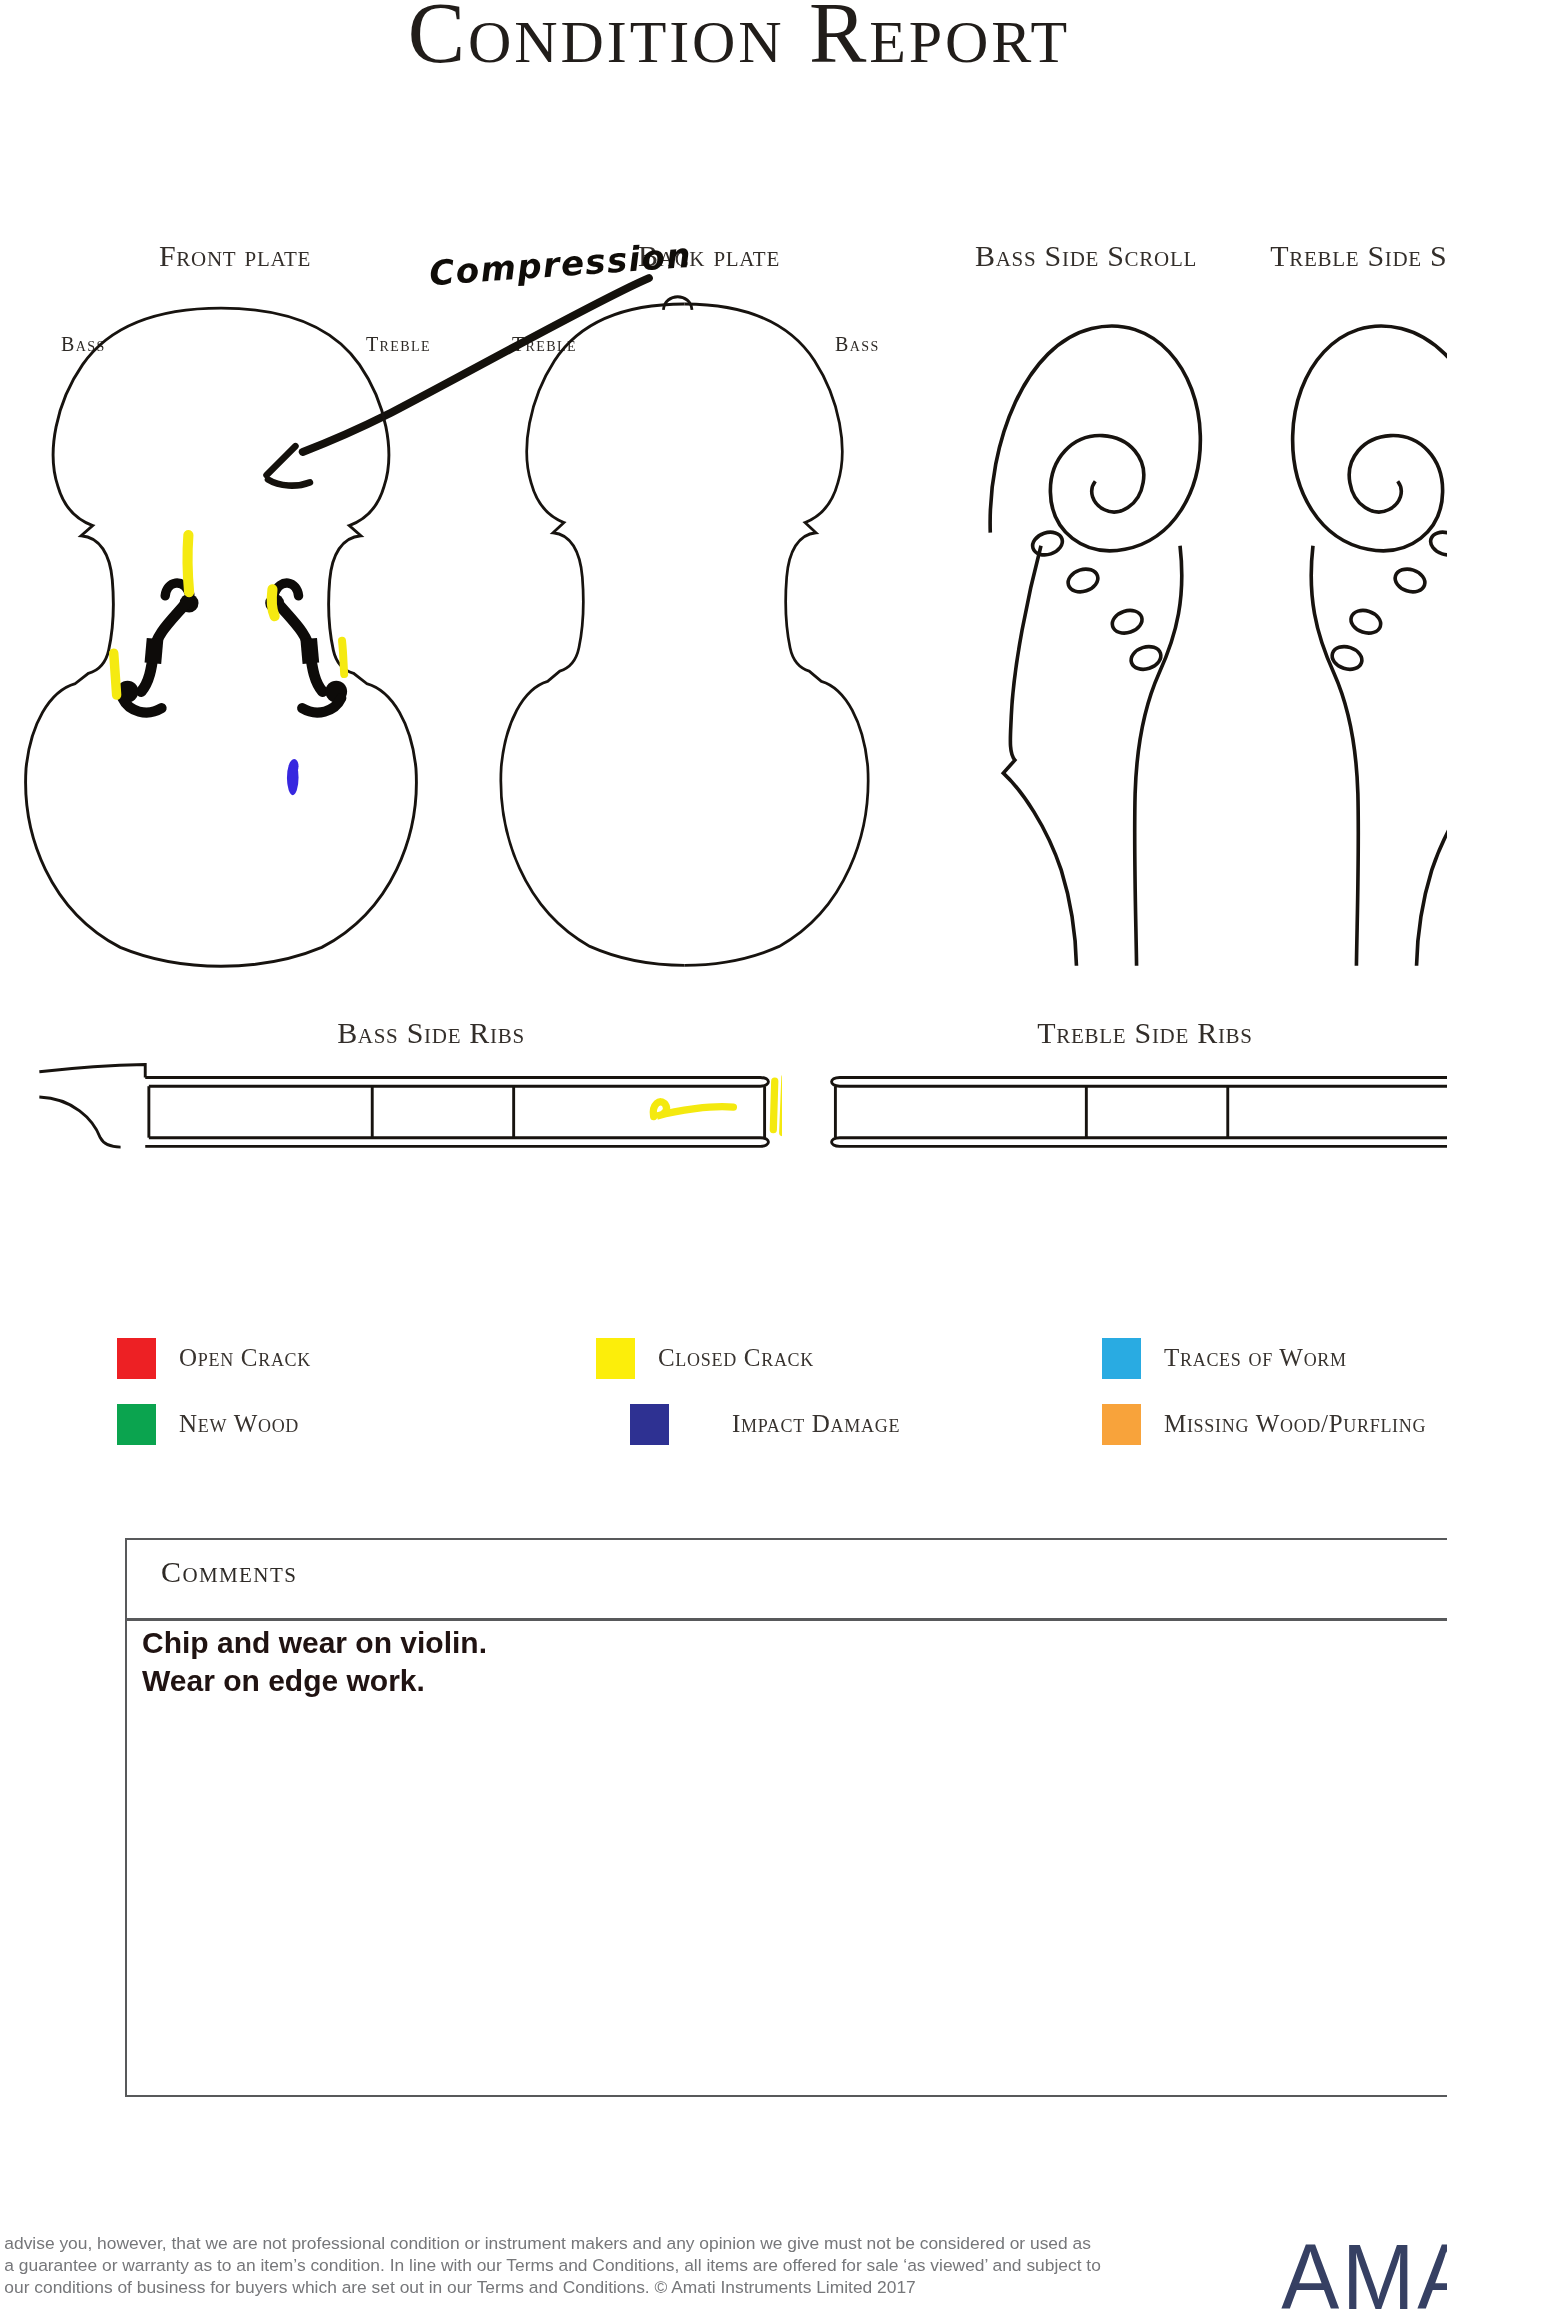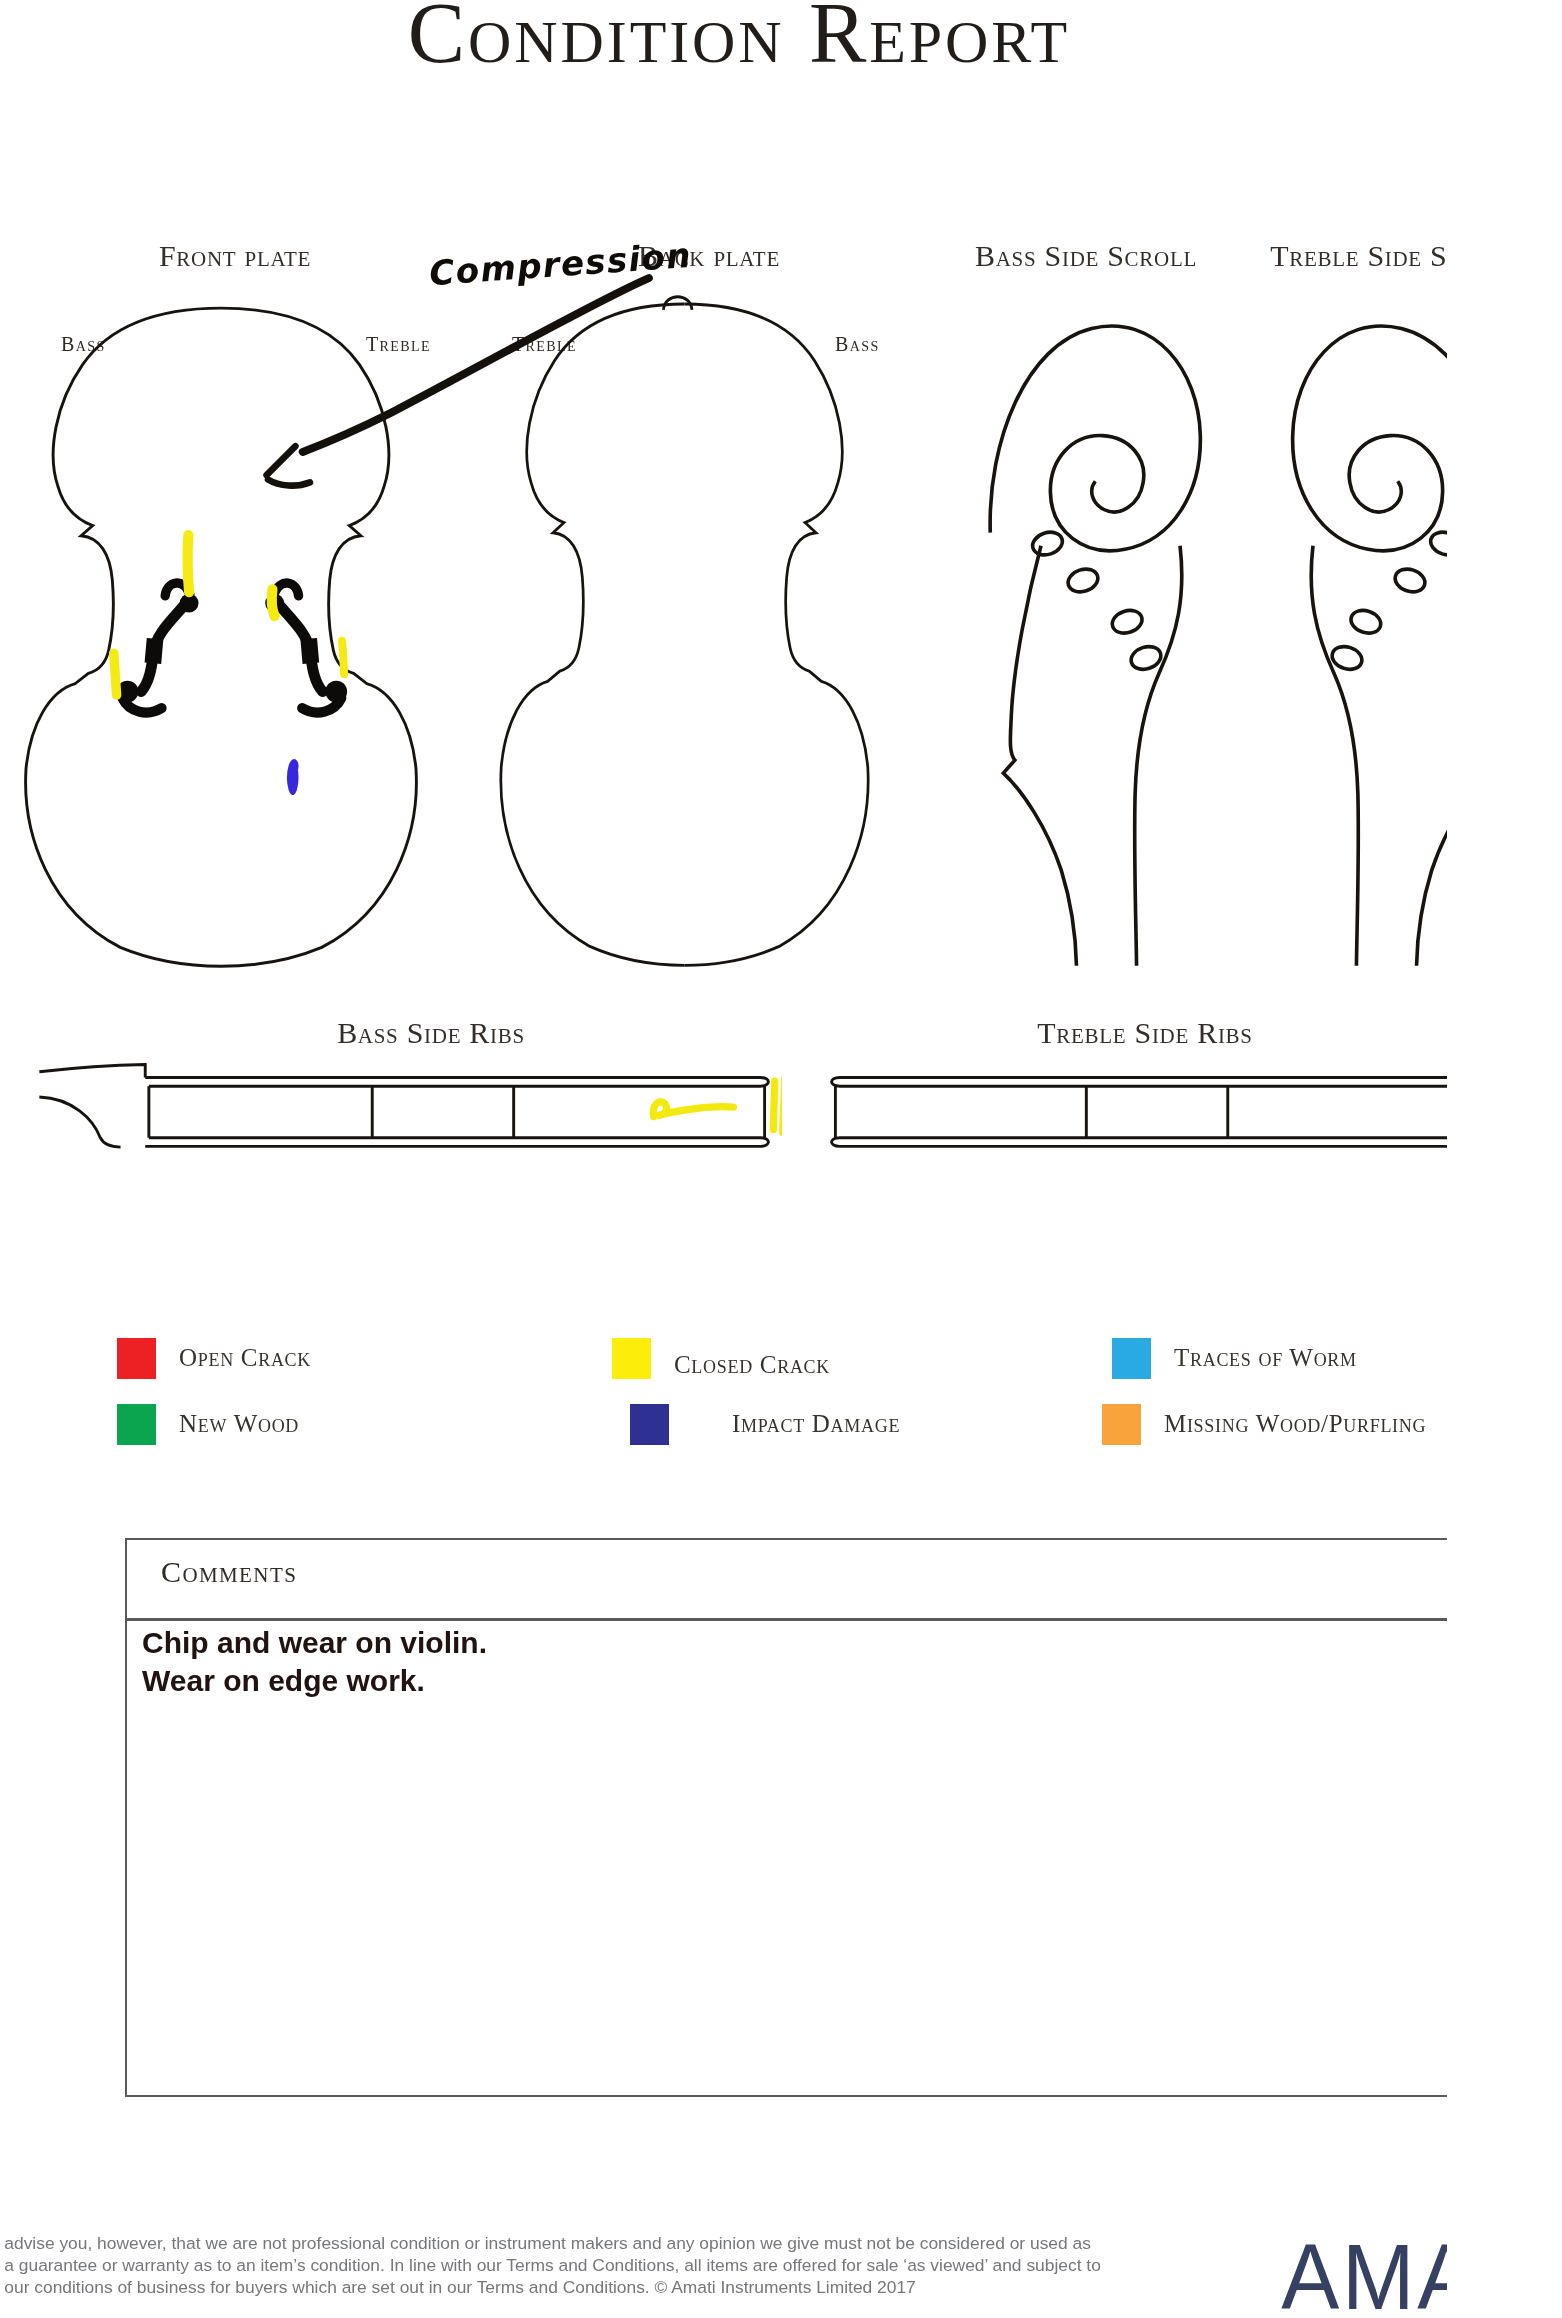--- a/index.html
+++ b/index.html
@@ -148,25 +148,25 @@
   </svg>
 
   <svg class="abs" style="left:818px;top:1052px;" width="747" height="109" viewBox="0 0 1030 150">
     <use href="#ribShape" transform="translate(1030,0) scale(-1,1)"></use>
   </svg>
 
   <div class="abs leg-item" style="left:117px;top:1337px;">
     <div class="sw" style="background: rgb(237, 32, 36);"></div>
     <div class="leg-label">Open Crack</div>
   </div>
-  <div class="abs leg-item" style="left:612px;top:1337px;align-items:flex-end;">
+  <div class="abs leg-item" style="left:596px;top:1337px;">
     <div class="sw" style="background: rgb(252, 238, 10);"></div>
     <div class="leg-label">Closed Crack</div>
   </div>
-  <div class="abs leg-item" style="left:1102px;top:1337px;margin-left:10px;">
+  <div class="abs leg-item" style="left:1102px;top:1337px;">
     <div class="sw" style="background: rgb(41, 171, 226);"></div>
     <div class="leg-label">Traces of Worm</div>
   </div>
   <div class="abs leg-item" style="left:117px;top:1403px;">
     <div class="sw" style="background: rgb(11, 164, 79);"></div>
     <div class="leg-label">New Wood</div>
   </div>
   <div class="abs leg-item" style="left:630px;top:1403px;gap:40px;">
     <div class="sw" style="background: rgb(46, 49, 146);"></div>
     <div class="leg-label">Impact Damage</div>

